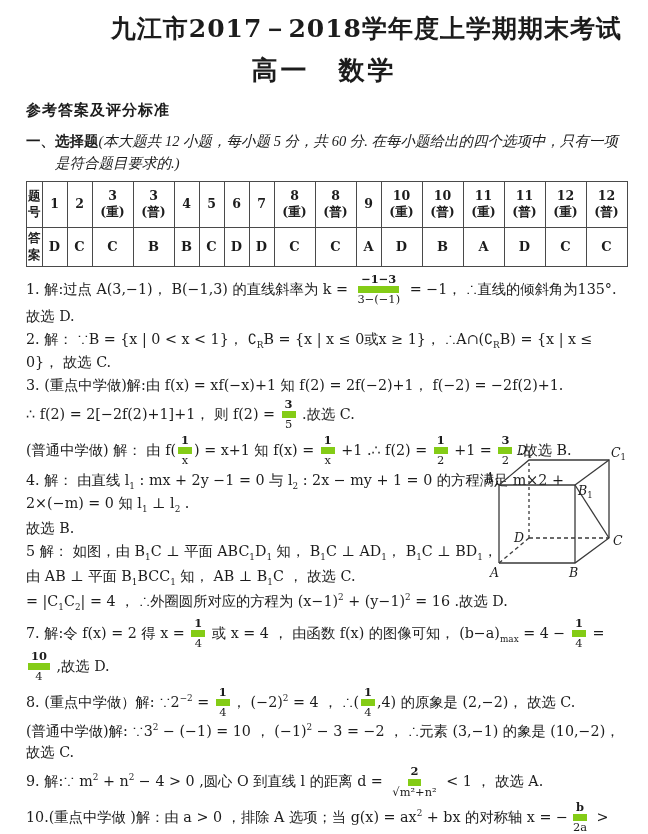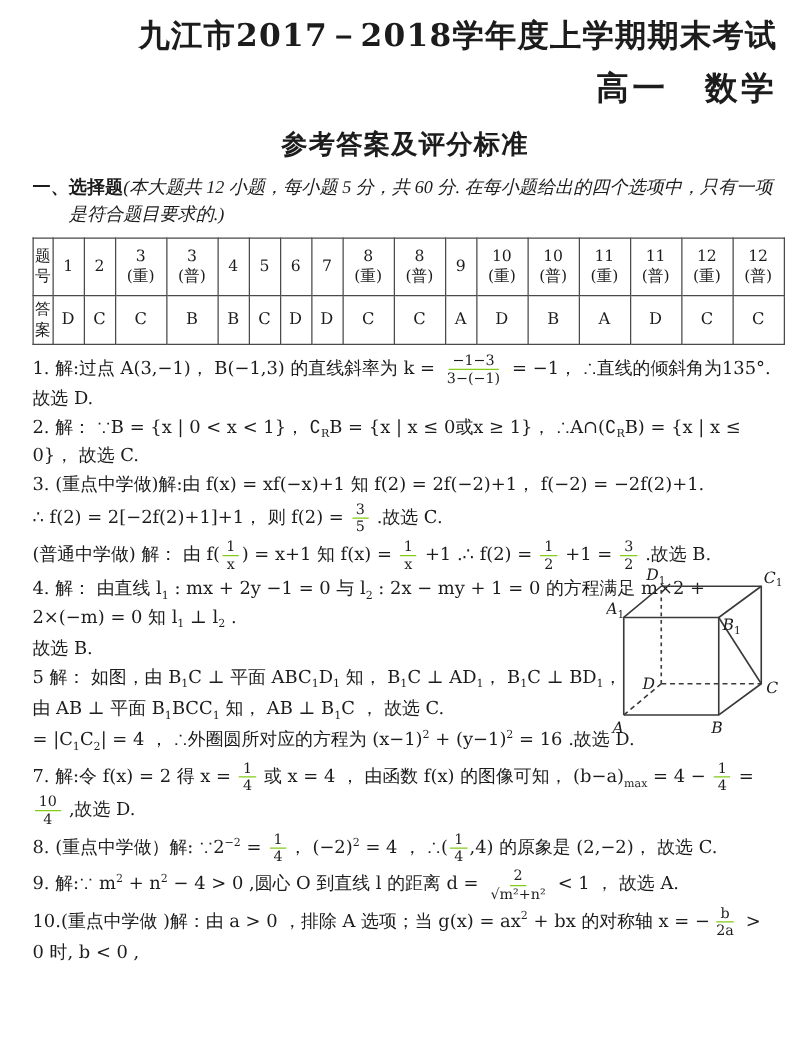--- a/index.html
+++ b/index.html
@@ -9,39 +9,39 @@
     background: #ffffff; color: #1c1c1c;
     font-family: "DejaVu Serif", "Liberation Serif", serif;
   }
   .page { padding: 6px 26px 0 26px; }
 
   .exam-title {
     text-align: right; font-size: 25px; font-weight: 700;
     margin: 6px 0 2px 0; letter-spacing: 1px;
   }
   .exam-subtitle {
-    text-align: right; font-size: 26px; font-weight: 700;
+    text-align: center; font-size: 26px; font-weight: 700;
     margin: 8px 0 0 0; letter-spacing: 3px;
   }
   .answers-subheading {
-    text-align: center; font-size: 21px; font-weight: 700;
+    font-size: 15px; font-weight: 700;
     margin: 13px 0 8px 0; letter-spacing: 1px;
   }
 
   .section-head {
     font-size: 14.5px; line-height: 1.55;
     margin: 10px 0 6px 0;
     padding-left: 2em; text-indent: -2em;
   }
   .section-head .bold { font-weight: 700; }
   .section-head .kai { font-style: italic; font-family: Liberation Serif, serif; }
 
   table.ans {
     border-collapse: collapse; width: 100%;
-    font-size: 12.5px; table-layout: auto; margin: 2px 0 6px 0;
+    font-size: 12.5px; table-layout: auto; margin: 2px 0 6px 0; font-weight: bold;
   }
   table.ans td {
     border: 1px solid #4a4a4a; text-align: center;
     padding: 2px 1px; line-height: 1.35; vertical-align: middle;
   }
   td.rowhead {
     width: 22px; word-break: break-all; line-height: 1.5;
     padding: 2px 4px; font-size: 12.5px;
   }
   td.qcell { height: 46px; min-width: 25px; }
@@ -50,21 +50,21 @@
 
   .solutions { position: relative; font-size: 14.3px; line-height: 1.45; }
   .sol-line { margin: 2.5px 0; white-space: normal; }
   .sol-line sub { font-size: 0.62em; }
   .sol-line sup { font-size: 0.62em; }
 
   .frac {
     display: inline-flex; flex-direction: column; align-items: center;
     vertical-align: middle; margin: 0 2px; font-size: 0.8em; line-height: 1.15;
   }
-  .frac .num { padding: 0 3px; border-bottom: 1px solid #84cc16; }
+  .frac .num { padding: 0 3px; border-bottom: 7px solid #84cc16; font-weight: bold; }
   .frac .den { padding: 0 3px; }
 
   .cube-figure {
     position: absolute; top: 168px; right: -8px;
     width: 145px; height: 140px;
   }
   .cube-figure text {
     font-family: "DejaVu Serif", "Liberation Serif", serif;
     font-style: italic; font-size: 12.5px; fill: #1c1c1c;
   }
@@ -186,20 +186,21 @@
           <span class="num">10</span>
           <span class="den">4</span>
         </span> ,故选 D.</div>
       <div class="sol-line">8. (重点中学做）解:  ∵2<sup>−2</sup> = <span class="frac">
           <span class="num">1</span>
           <span class="den">4</span>
         </span>， (−2)<sup>2</sup> = 4 ， ∴(<span class="frac">
           <span class="num">1</span>
           <span class="den">4</span>
         </span>,4) 的原象是 (2,−2)， 故选 C.</div>
+      <div class="sol-line">(普通中学做)解:  ∵3<sup>2</sup> − (−1) = 10 ， (−1)<sup>2</sup> − 3 = −2 ， ∴元素 (3,−1) 的象是 (10,−2)， 故选 C.</div>
       <div class="sol-line">9.  解:∵ m<sup>2</sup> + n<sup>2</sup> − 4 &gt; 0 ,圆心 O 到直线 l 的距离 d = <span class="frac">
           <span class="num">2</span>
           <span class="den">√m²+n²</span>
         </span> &lt; 1 ， 故选 A.</div>
       <div class="sol-line">10.(重点中学做 )解：由 a &gt; 0 ，排除 A 选项；当 g(x) = ax<sup>2</sup> + bx 的对称轴 x = −<span class="frac">
           <span class="num">b</span>
           <span class="den">2a</span>
         </span> &gt; 0 时, b &lt; 0 ,</div>
     </div>
 

